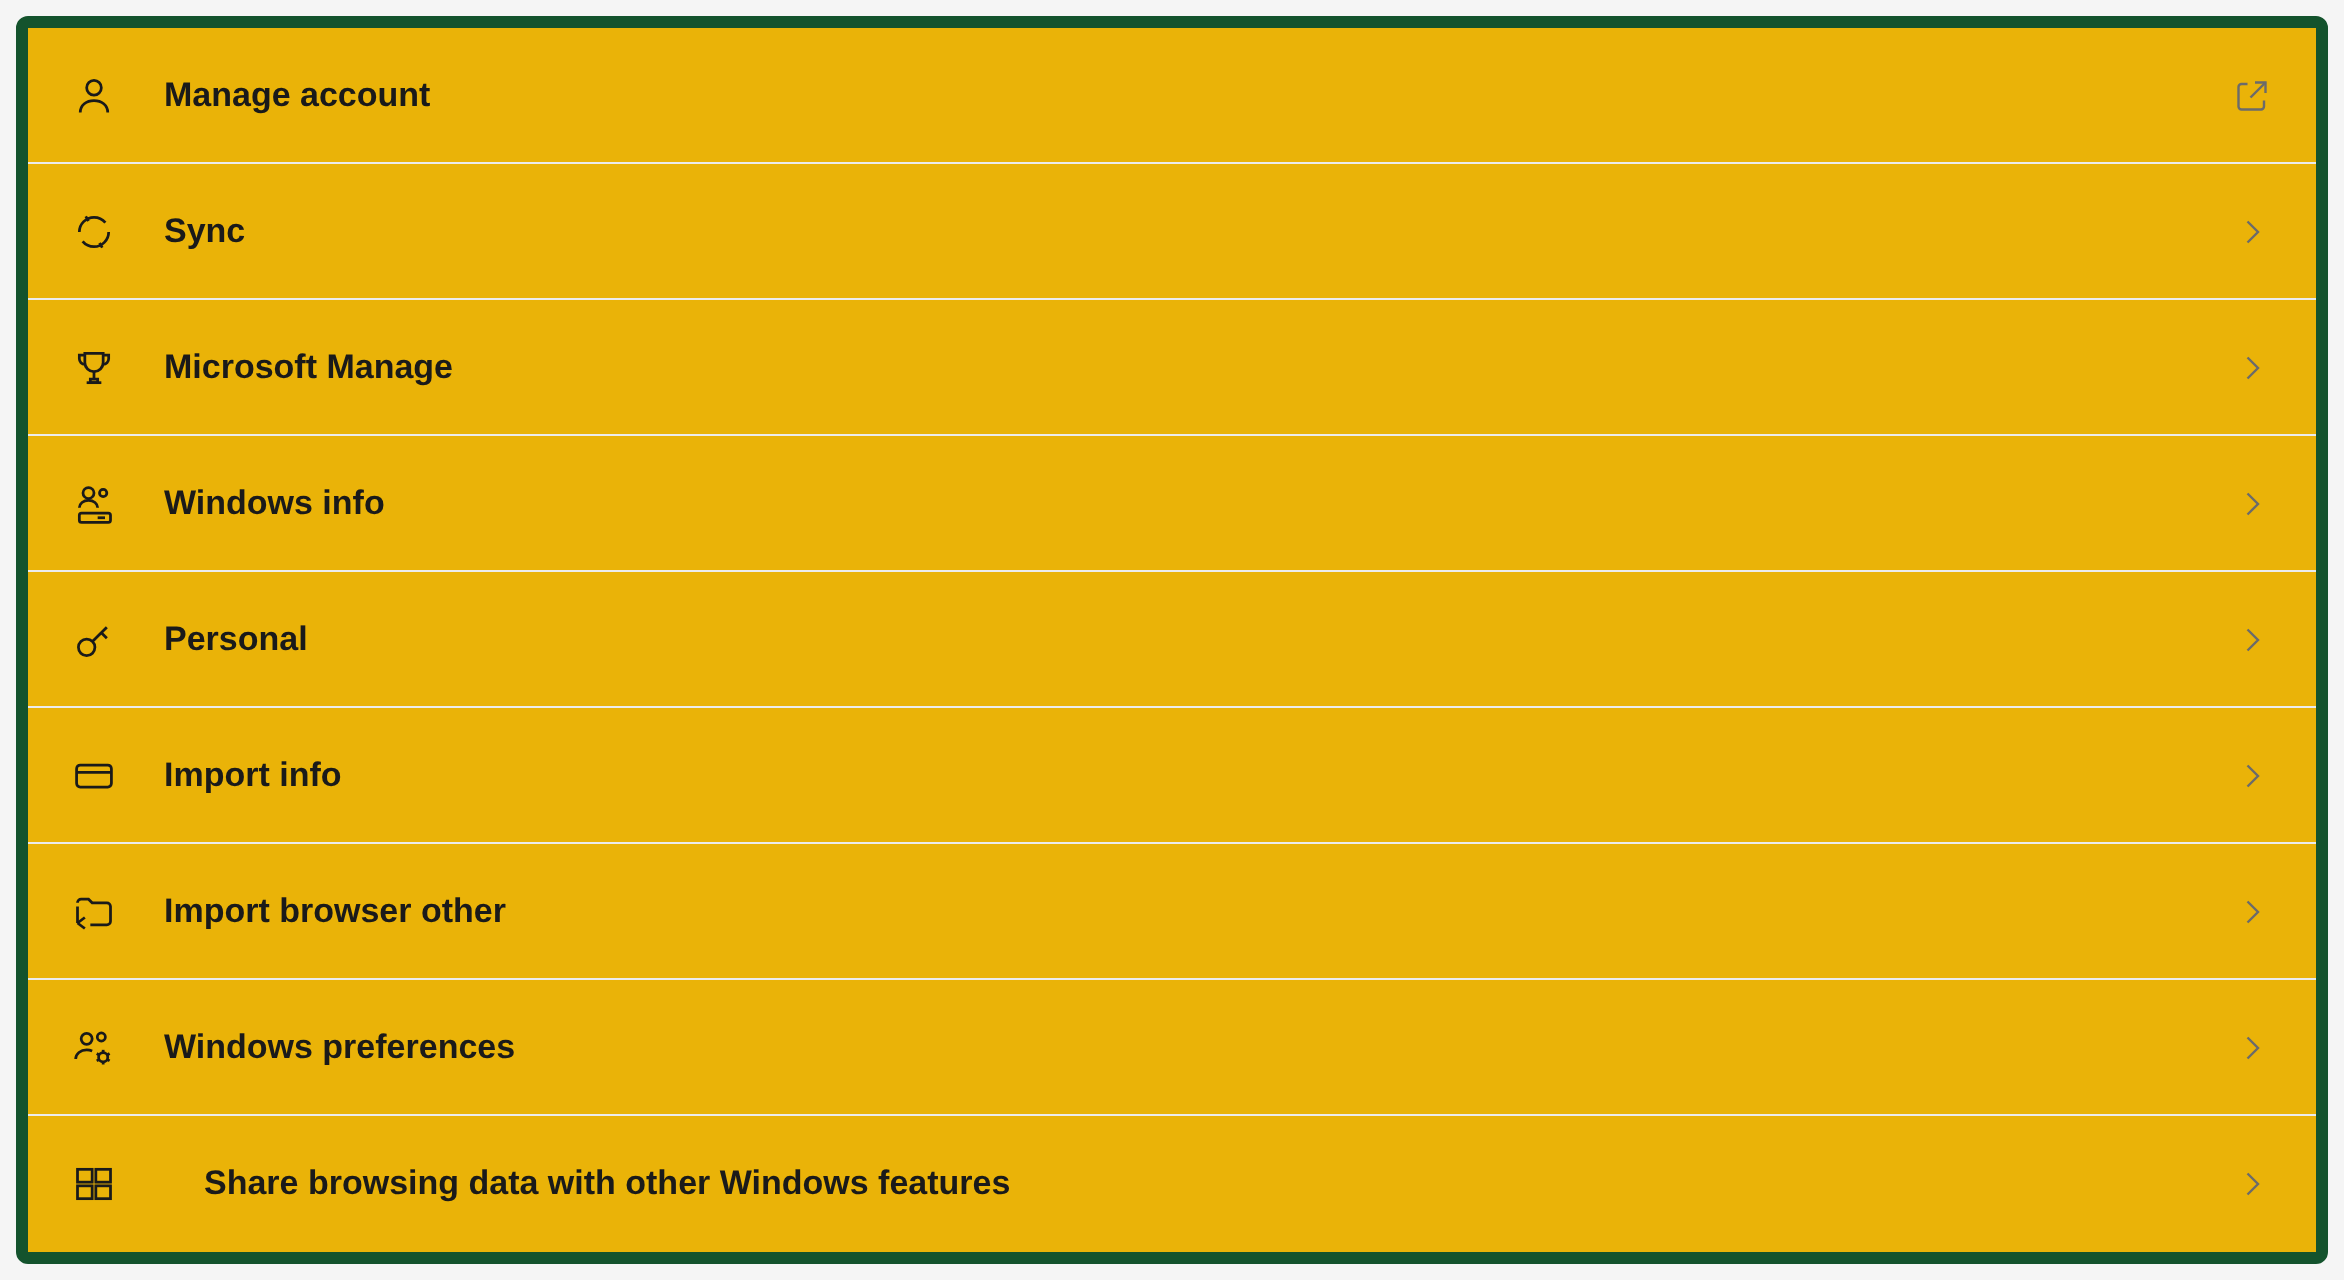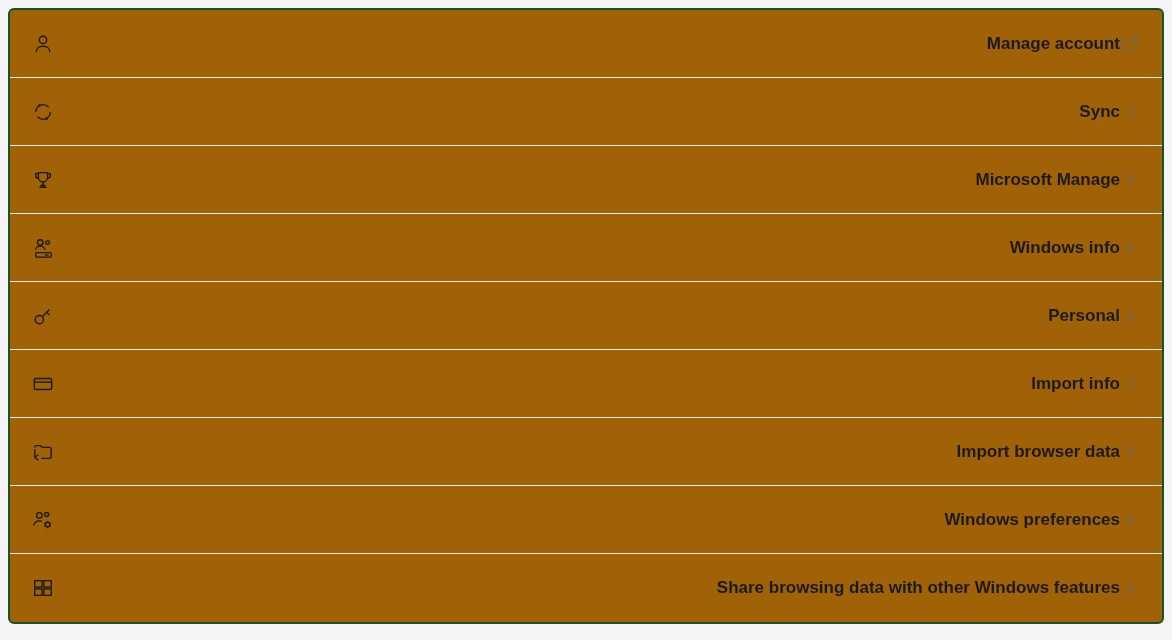--- a/index.html
+++ b/index.html
@@ -8,36 +8,36 @@
       padding: 0;
     }
     body {
       font-family: "Segoe UI", -apple-system, BlinkMacSystemFont, sans-serif;
       background: #f5f5f5;
       padding: 8px;
       width: 1172px;
       height: 640px;
     }
     .settings-list {
-      background: #a16207;
-      border: 2px solid #14532d;
+      background: #eab308;
+      border: 6px solid #14532d;
       border-radius: 6px;
       overflow: hidden;
-      text-align: right;
     }
     .settings-item {
       display: flex;
       align-items: center;
       padding: 0 22px;
       height: 68px;
       border-bottom: 1px solid #ececec;
       cursor: pointer;
     }
     .settings-item:last-child {
       border-bottom: none;
+      gap: 20px;
     }
     .item-icon {
       width: 22px;
       height: 22px;
       display: flex;
       align-items: center;
       justify-content: center;
       flex-shrink: 0;
     }
     .item-icon svg {
@@ -183,21 +183,21 @@
 
   <div class="settings-item">
     <span class="item-icon">
       <svg viewBox="0 0 24 24">
           <path d="M3 7a2 2 0 0 1 2-2h4l2 2h8a2 2 0 0 1 2 2v8a2 2 0 0 1-2 2H10"></path>
           <path d="M3 18l4 3"></path>
           <path d="M3 18l4-3"></path>
           <line x1="3" y1="18" x2="3" y2="9"></line>
         </svg>
     </span>
-    <span class="item-label">Import browser data</span>
+    <span class="item-label">Import browser other</span>
     <span class="item-action">
       <svg viewBox="0 0 24 24">
           <polyline points="9 5 16 12 9 19"></polyline>
         </svg>
     </span>
   </div>
 
   <div class="settings-item">
     <span class="item-icon">
       <svg viewBox="0 0 24 24">

